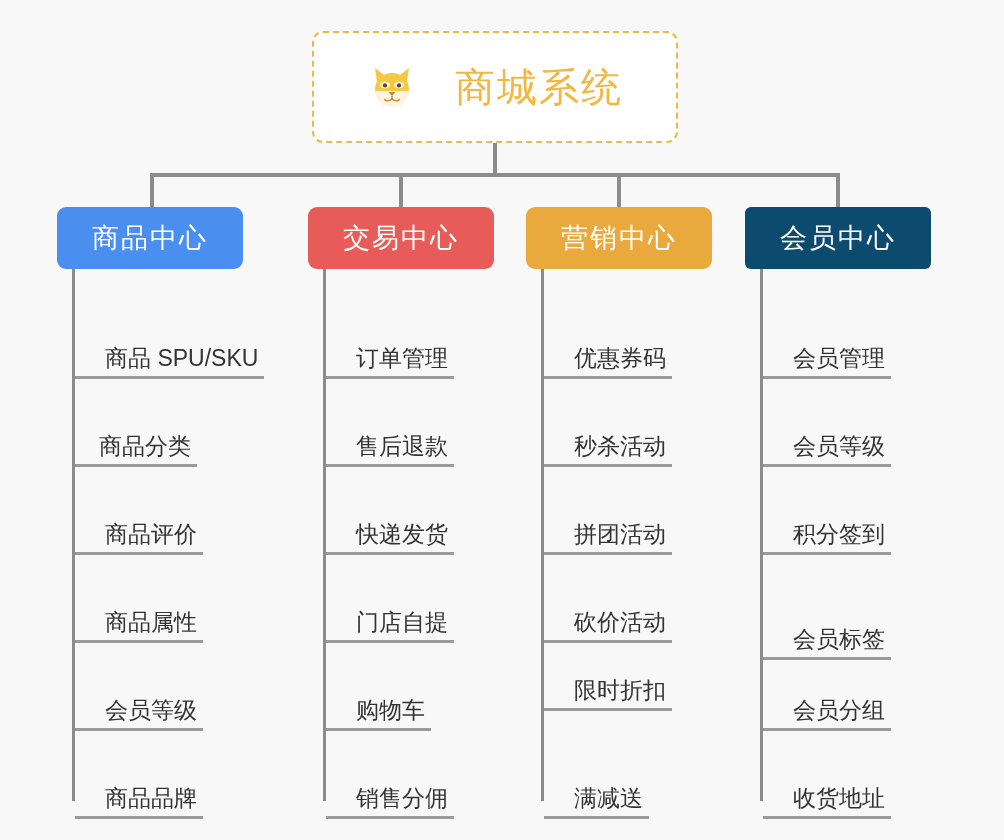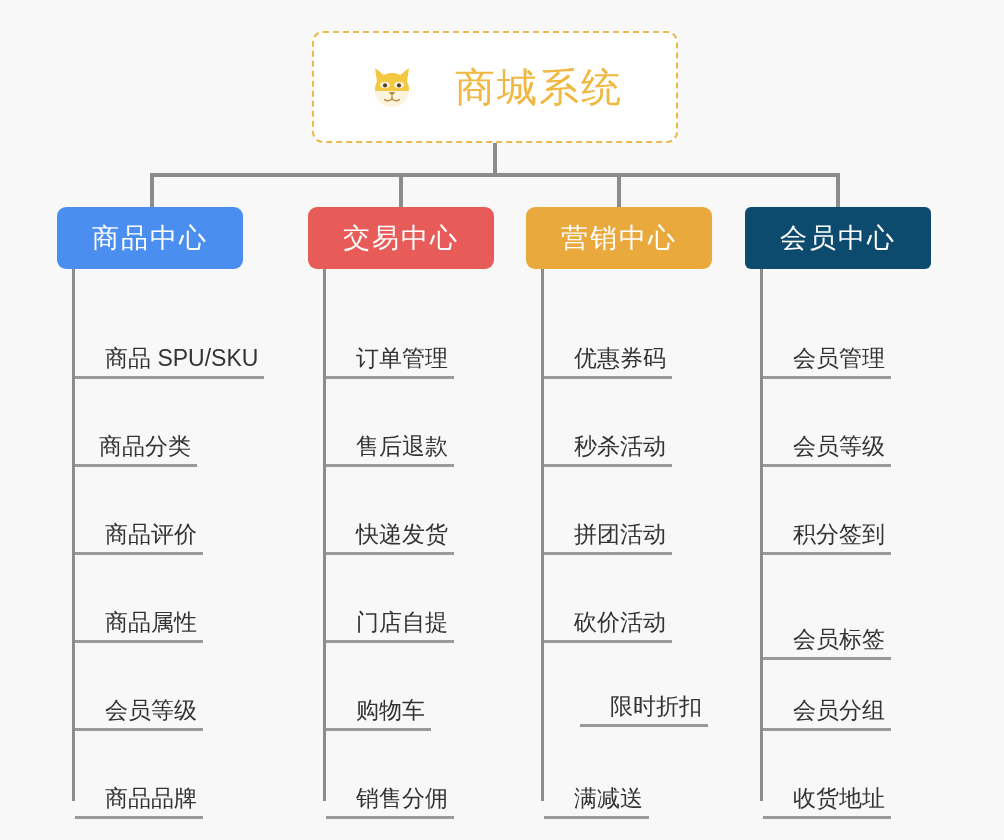--- a/index.html
+++ b/index.html
@@ -216,21 +216,21 @@
       </div>
       <div class="leaf-item" style="top: 88px;">
         <span class="leaf-label" style="border-bottom-color: rgb(154, 154, 154); color: rgb(51, 51, 51);">秒杀活动</span>
       </div>
       <div class="leaf-item" style="top: 176px;">
         <span class="leaf-label" style="border-bottom-color: rgb(154, 154, 154); color: rgb(51, 51, 51);">拼团活动</span>
       </div>
       <div class="leaf-item" style="top: 264px;">
         <span class="leaf-label" style="border-bottom-color: rgb(154, 154, 154); color: rgb(51, 51, 51);">砍价活动</span>
       </div>
-      <div class="leaf-item" style="top: 348px; padding-left: 36px;">
+      <div class="leaf-item" style="top: 332px;">
         <span class="leaf-label" style="border-bottom-color: rgb(154, 154, 154); color: rgb(51, 51, 51);">限时折扣</span>
       </div>
       <div class="leaf-item" style="top: 440px;">
         <span class="leaf-label" style="border-bottom-color: rgb(154, 154, 154); color: rgb(51, 51, 51);">满减送</span>
       </div>
     </div>
   <div class="leaf-col" style="left:760px;">
       <div class="leaf-trunk" style="height: 532px; background: rgb(140, 140, 140);"></div>
       <div class="leaf-item" style="top: 0px;">
         <span class="leaf-label" style="border-bottom-color: rgb(154, 154, 154); color: rgb(51, 51, 51);">会员管理</span>

